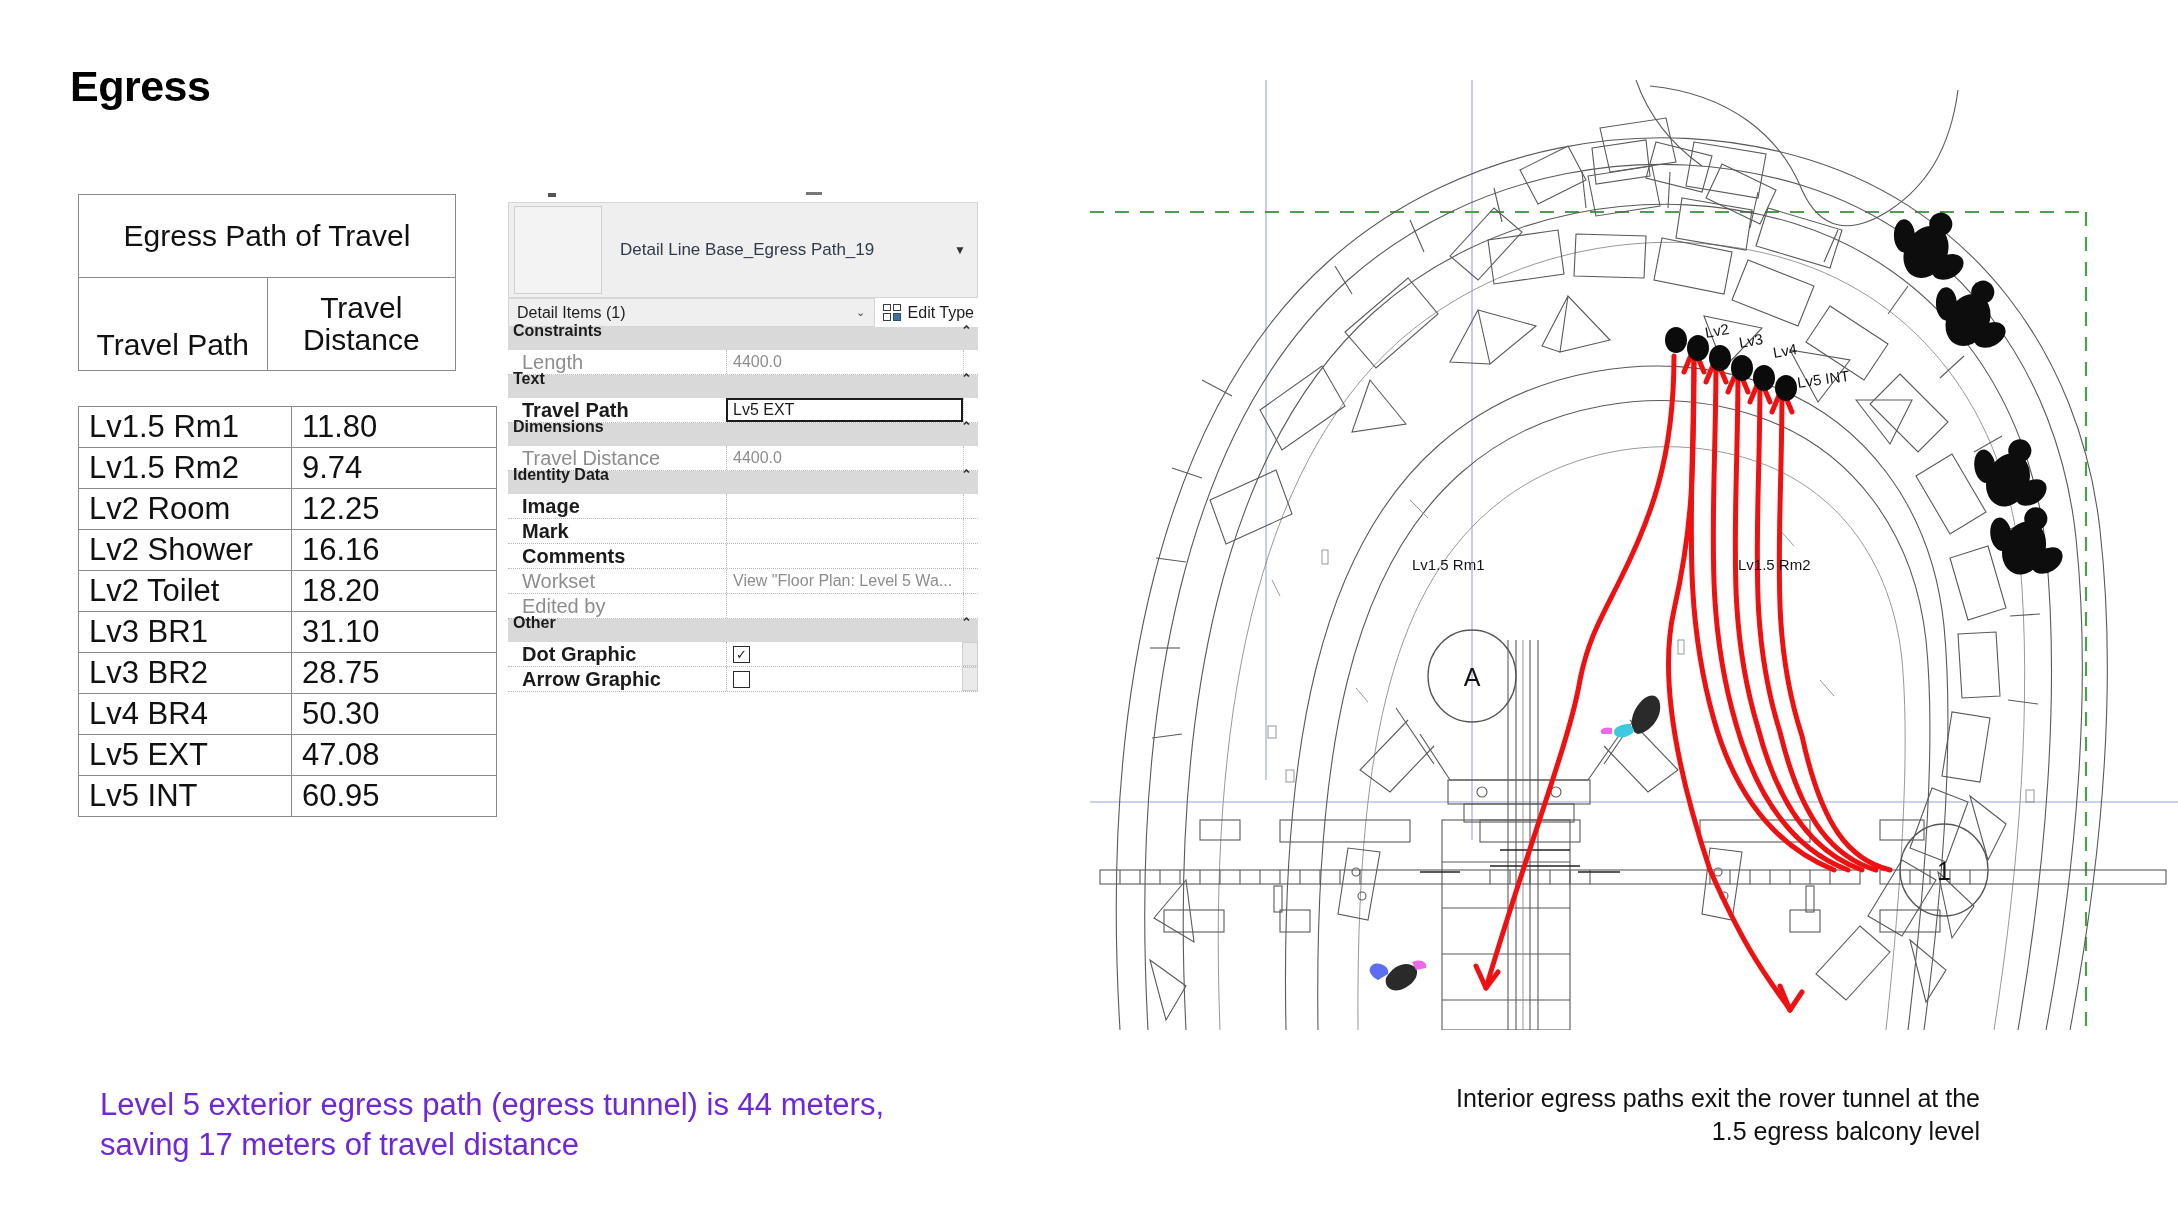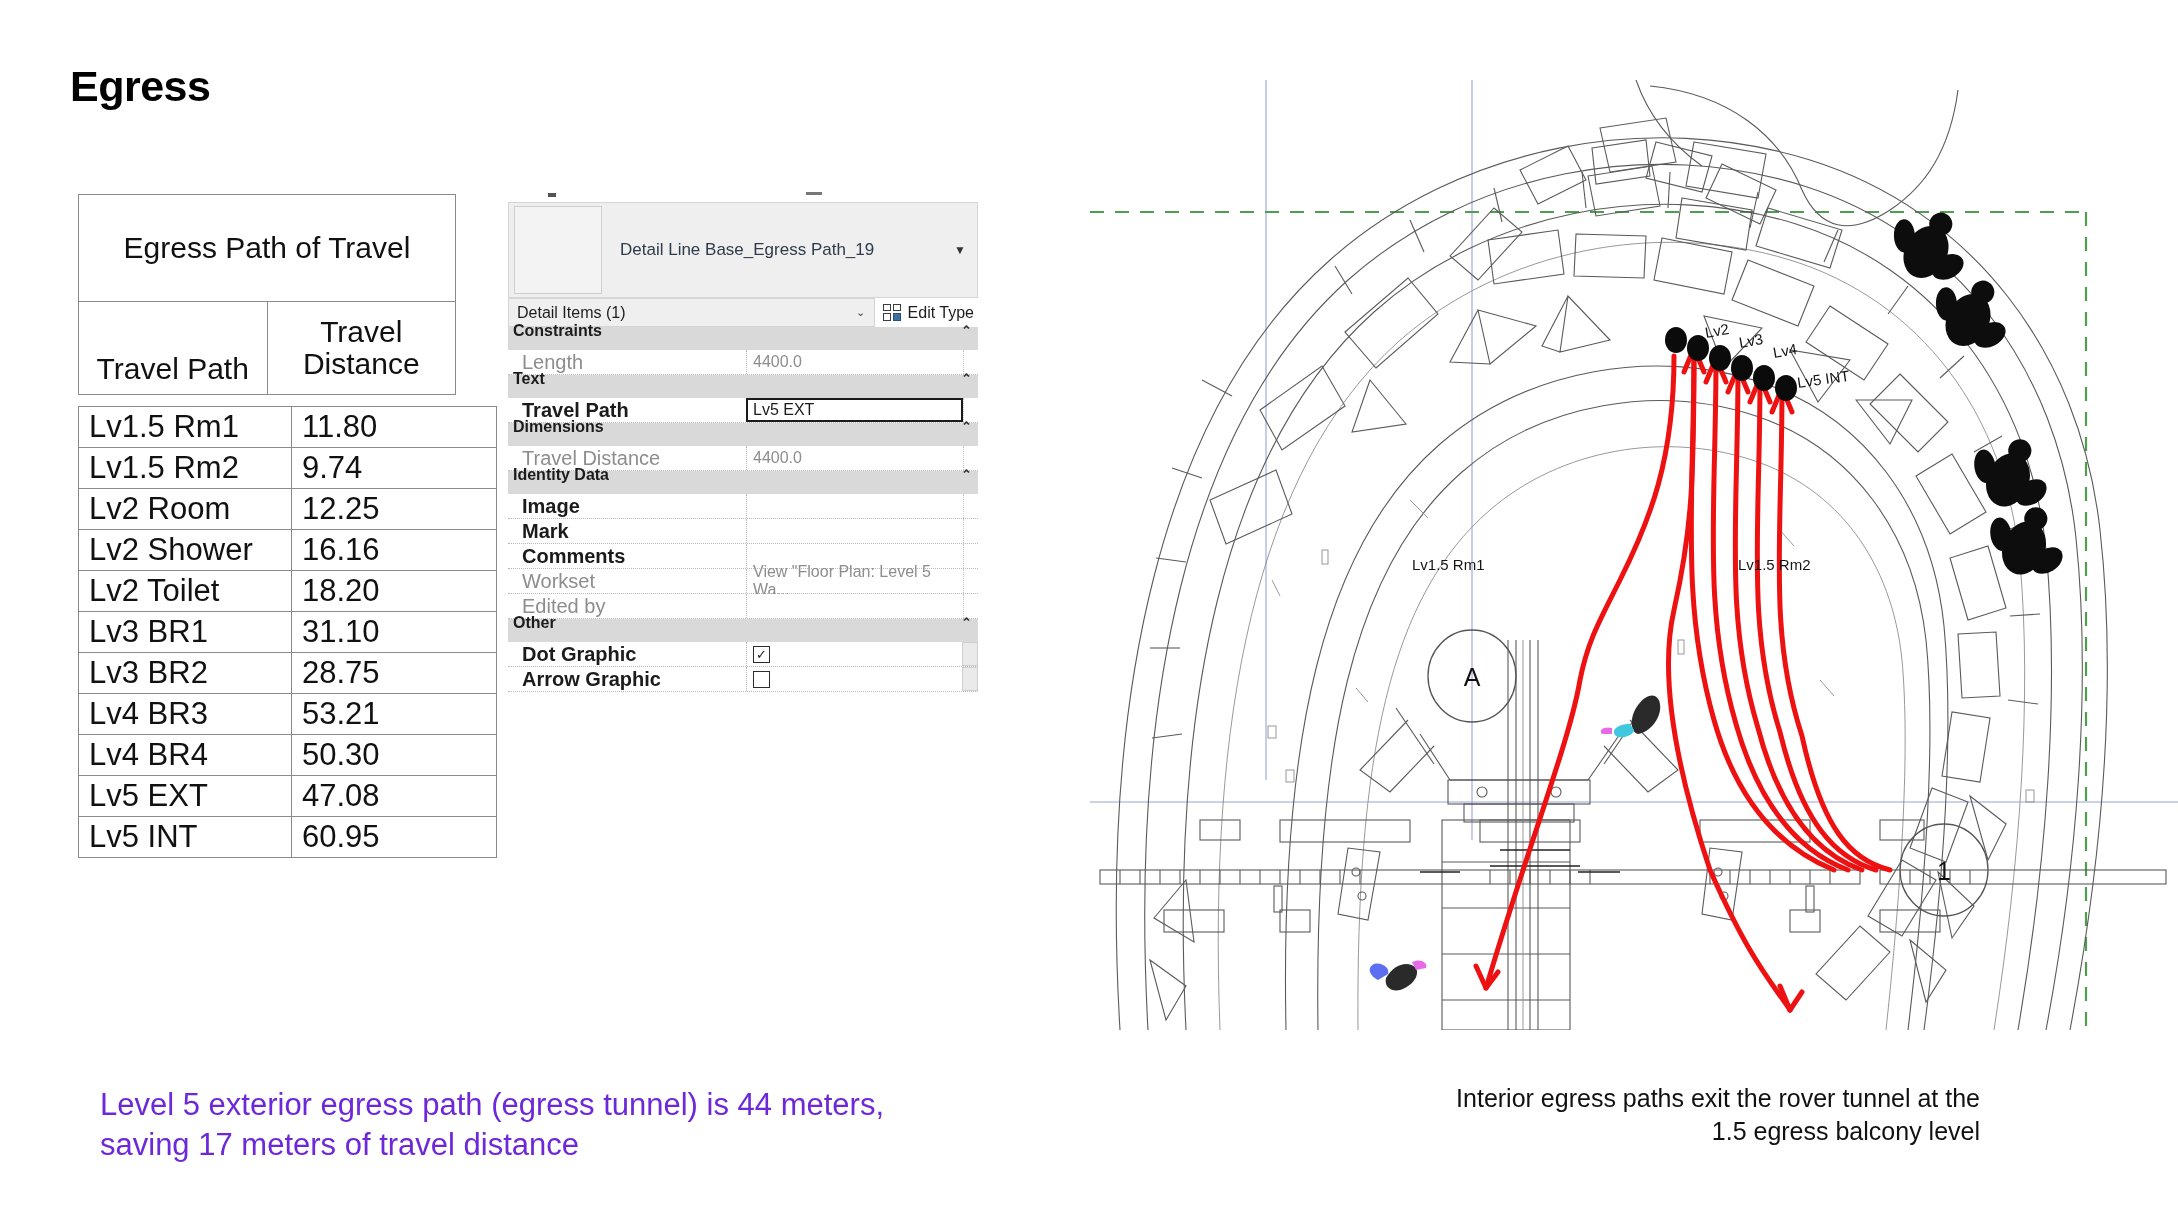--- a/index.html
+++ b/index.html
@@ -29,21 +29,21 @@
     padding:2px 10px;
     background:#fff;
     vertical-align:middle;
   }
 
   #egress-header-table{
     position:absolute;left:78px;top:194px;width:378px;
   }
   #egress-header-table td{height:58px;}
   #egress-header-table td.title-cell{
-    text-align:center;font-size:30px;padding:24px 6px;
+    text-align:center;font-size:30px;padding:12px 6px;
   }
   #egress-header-table td.col-head{
     text-align:center;font-size:30px;line-height:1.06;
     height:84px;padding:4px 6px;
   }
   #egress-header-table td.col-head-left{
     text-align:center;font-size:30px;vertical-align:bottom;
     padding-bottom:8px;
   }
 
@@ -120,21 +120,21 @@
   }
   .prop-row .pname{
     width:218px;flex:0 0 auto;padding-left:14px;
     display:flex;align-items:center;font-size:20px;font-weight:bold;color:#1b1b1b;
     box-sizing:border-box;
   }
   .prop-row.dim .pname{font-weight:normal;color:#8d8d8d;}
   .prop-row .pval{
     flex:1 1 auto;border-left:1px dotted #b9b9b9;
     display:flex;align-items:center;padding-left:6px;font-size:16px;
-    color:#1b1b1b;background:#fff;box-sizing:border-box;margin-left:20px;
+    color:#1b1b1b;background:#fff;box-sizing:border-box;
   }
   .prop-row.dim .pval{color:#8d8d8d;}
   .prop-row .pgrip{
     flex:0 0 auto;width:14px;border-left:1px dotted #c6c6c6;background:#fff;
   }
   .prop-row .pgrip.filled{background:#eaeaea;border:1px solid #cfcfcf;}
   .prop-row.focused .pval{
     border:2px solid #1b1b1b;background:#fff;padding-left:5px;
   }
   .cbx{
@@ -213,24 +213,20 @@
         <td class="c-path">Lv2 Toilet</td>
         <td class="c-dist">18.20</td>
       </tr>
       <tr>
         <td class="c-path">Lv3 BR1</td>
         <td class="c-dist">31.10</td>
       </tr>
       <tr>
         <td class="c-path">Lv3 BR2</td>
         <td class="c-dist">28.75</td>
-      </tr>
-      <tr>
-        <td class="c-path">Lv4 BR3</td>
-        <td class="c-dist">53.21</td>
       </tr>
       <tr>
         <td class="c-path">Lv4 BR4</td>
         <td class="c-dist">50.30</td>
       </tr>
       <tr>
         <td class="c-path">Lv5 EXT</td>
         <td class="c-dist">47.08</td>
       </tr>
       <tr>

